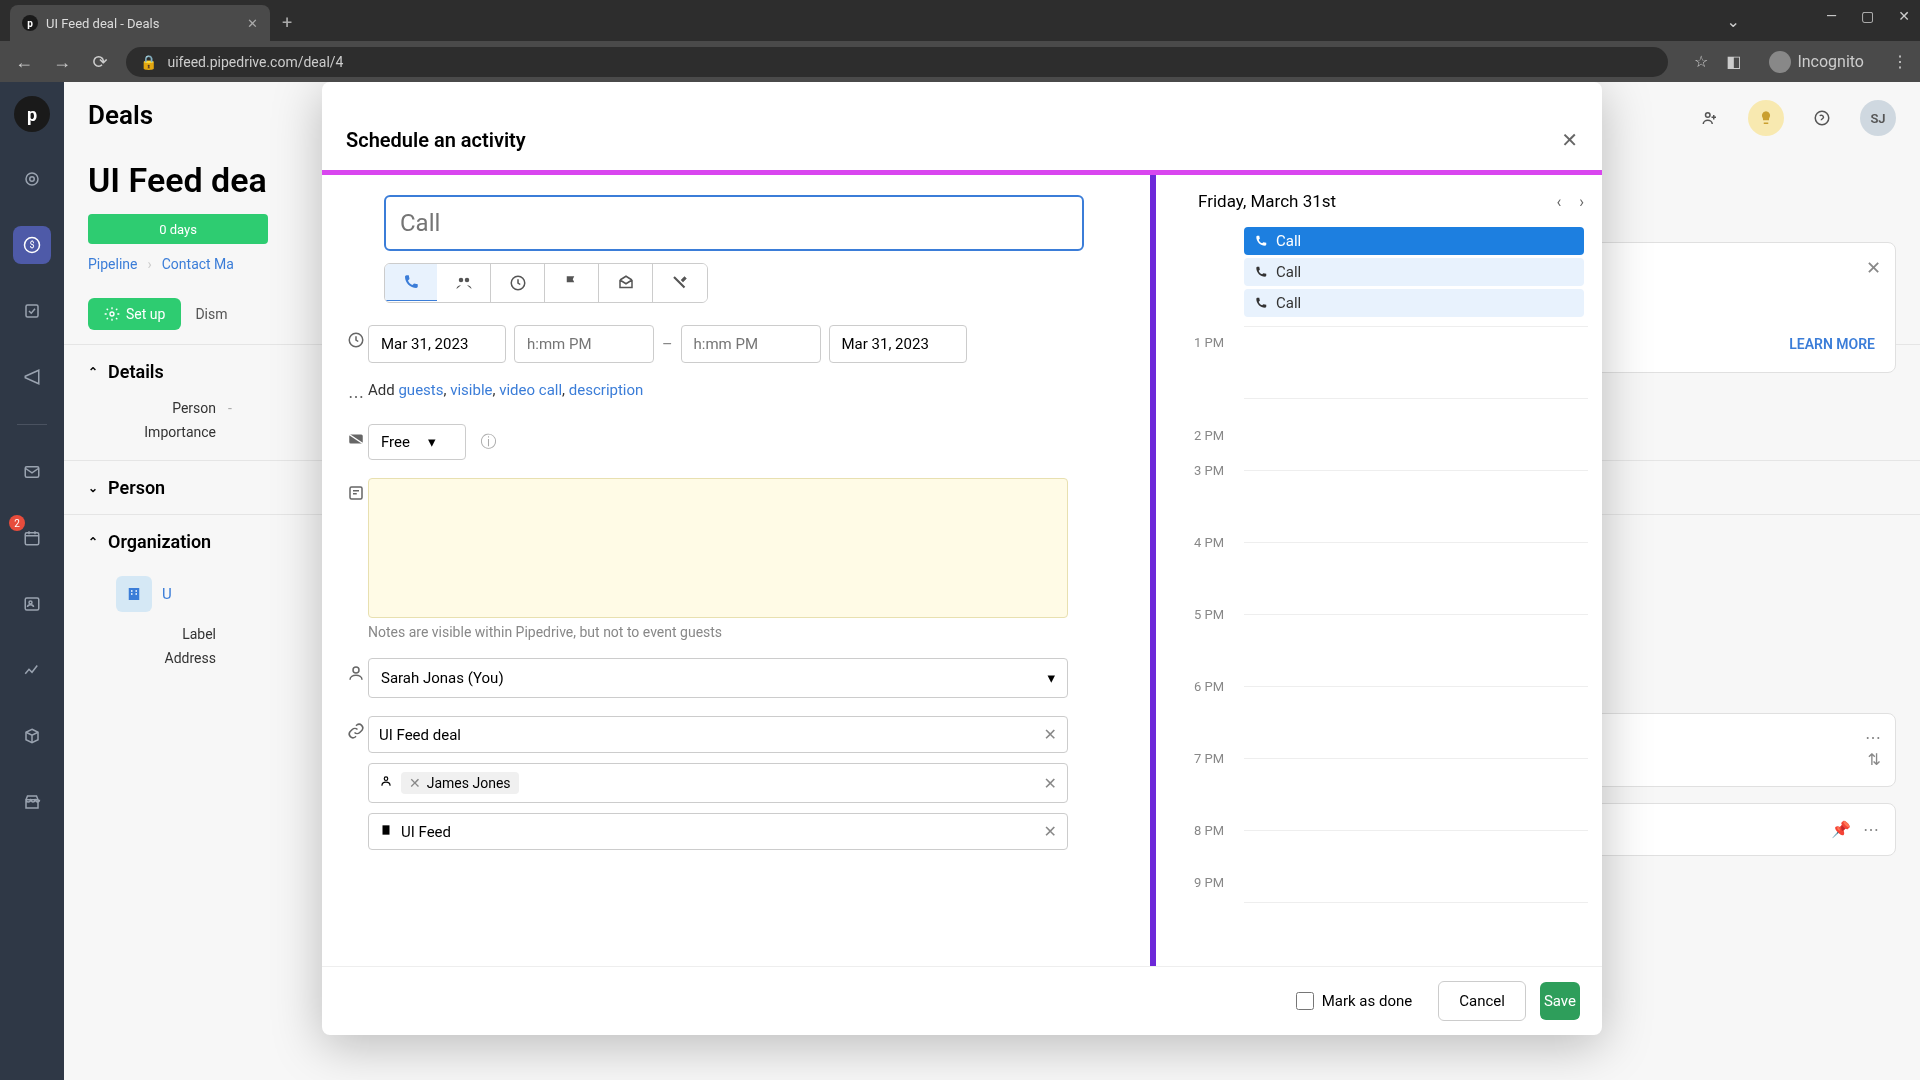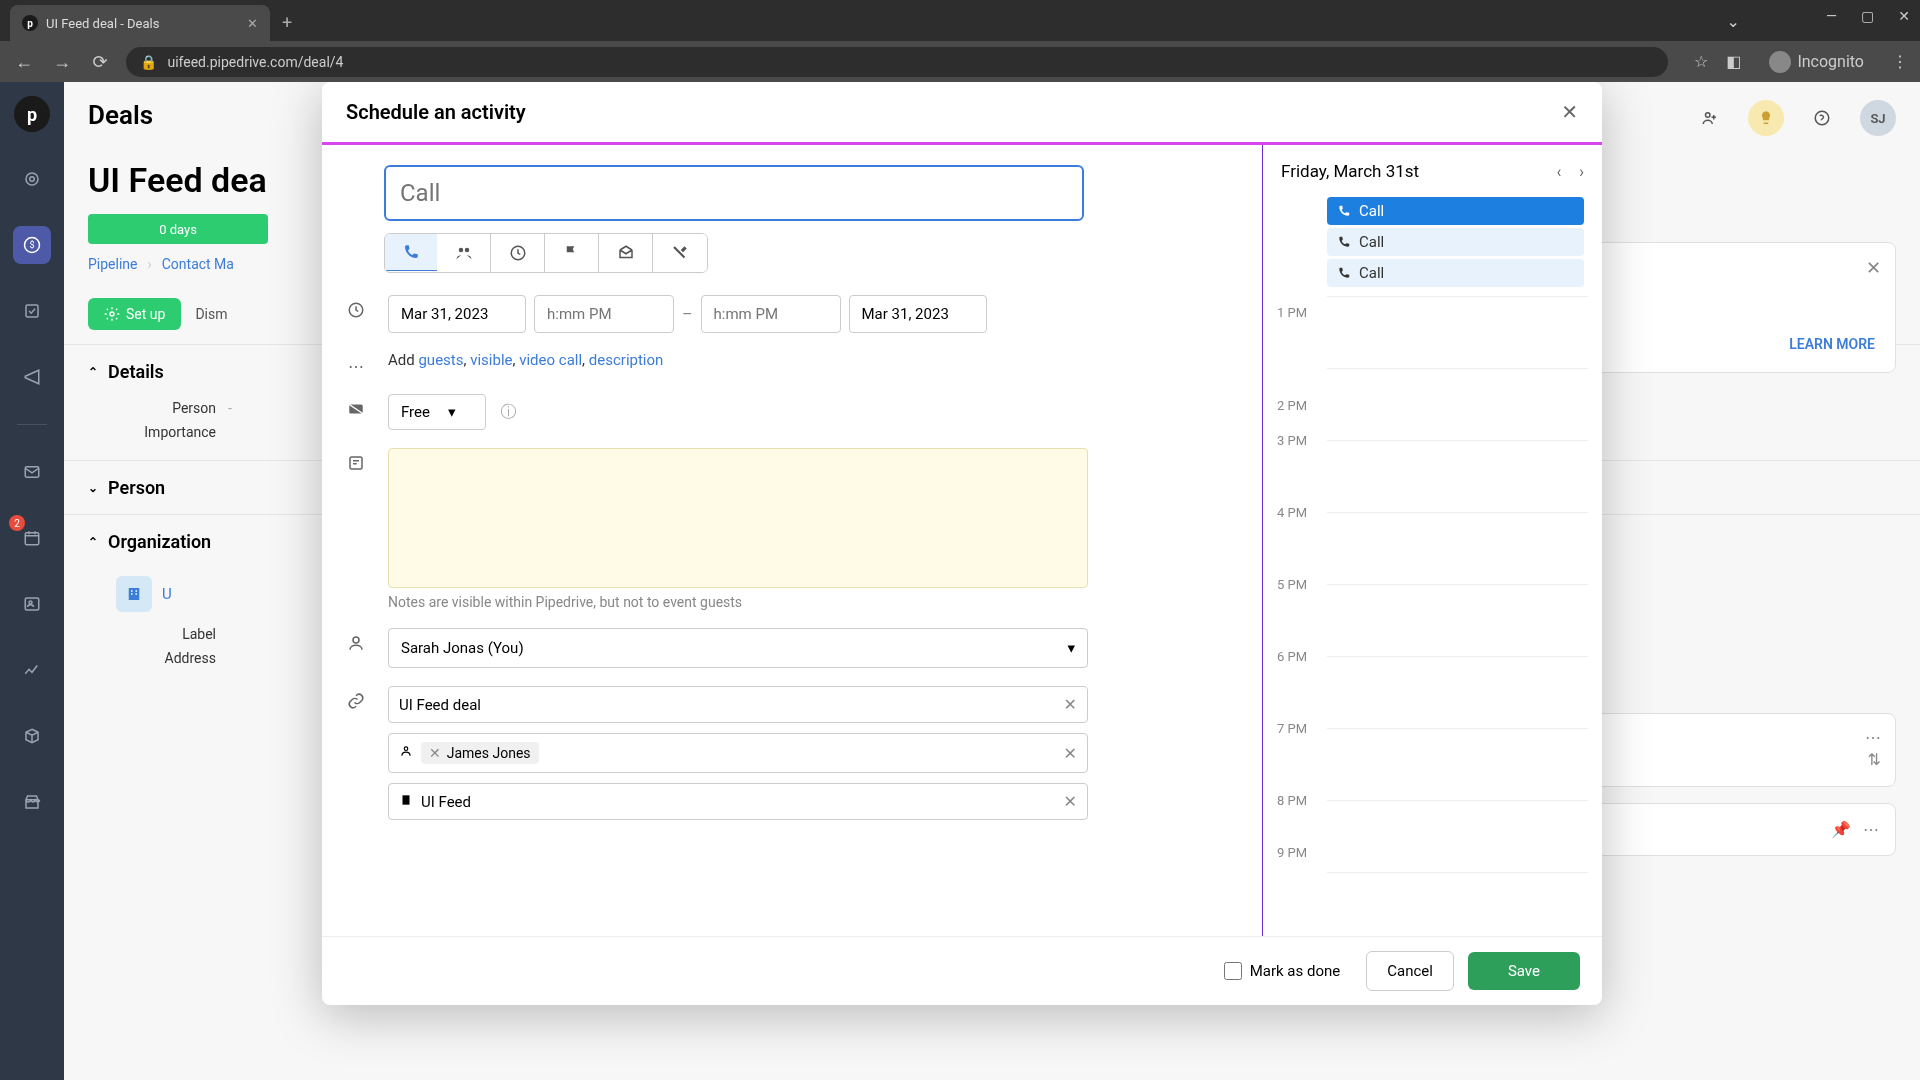--- a/index.html
+++ b/index.html
@@ -65,31 +65,31 @@
 .comment-bar { display: flex; align-items: center; gap: 12px; color: #888; }
 
 .top-icons { position: absolute; right: 24px; top: 18px; display: flex; gap: 20px; align-items: center; }
 .top-icon { width: 36px; height: 36px; display: flex; align-items: center; justify-content: center; color: #555; border-radius: 50%; }
 .top-icon.bulb { background: #f8e9b0; color: #caa030; }
 .avatar-sj { width: 36px; height: 36px; background: #cfd8e0; border-radius: 50%; display: flex; align-items: center; justify-content: center; font-size: 13px; font-weight: 600; color: #555; }
 
 
 .modal-overlay { position: absolute; inset: 0; display: flex; justify-content: center; align-items: flex-start; }
 .modal { width: 1280px; background: #fff; margin-top: 0; border-radius: 8px; box-shadow: 0 10px 50px rgba(0,0,0,0.25); display: flex; flex-direction: column; overflow: hidden; position: relative; left: -30px; }
-.modal-header { padding: 18px 24px; display: flex; justify-content: space-between; align-items: center; border-bottom: 3px solid #d946ef; }
+.modal-header { padding: 18px 24px; display: flex; justify-content: space-between; align-items: center; border-bottom: 5px solid #d946ef; margin-top: 28px; }
 .modal-header h2 { font-size: 20px; font-weight: 600; }
 .modal-close { font-size: 20px; color: #666; cursor: pointer; }
 .modal-body { display: flex; flex: 1; }
 .modal-left { flex: 1; padding: 20px 18px 0 22px; overflow-y: auto; max-height: 720px; }
-.modal-right { width: 340px; border-left: 1px solid #6d28d9; position: relative; }
+.modal-right { width: 452px; border-left: 6px solid #6d28d9; position: relative; padding-left: 24px; }
 .modal-left::-webkit-scrollbar { width: 14px; }
 .modal-left::-webkit-scrollbar-thumb { background: #c8c8c8; border-radius: 7px; border: 3px solid #fff; }
 .modal-left::-webkit-scrollbar-track { background: #f4f4f4; }
 
-.form-row { display: flex; align-items: flex-start; gap: 20px; margin-bottom: 18px; }
+.form-row { display: flex; align-items: flex-start; gap: 0; margin-bottom: 18px; }
 .form-icon { width: 24px; color: #666; flex-shrink: 0; margin-top: 6px; display: flex; justify-content: center; }
 .form-content { flex: 1; }
 
 .activity-name { width: 100%; max-width: 700px; border: 2px solid #3b7dd8; border-radius: 6px; padding: 12px 14px; font-size: 24px; color: #888; margin-left: 40px; }
 .type-toggle { display: flex; margin-left: 40px; margin-top: 12px; border: 1px solid #ccc; border-radius: 6px; overflow: hidden; width: fit-content; }
 .type-btn { width: 54px; height: 38px; display: flex; align-items: center; justify-content: center; border-right: 1px solid #ccc; background: #fff; color: #555; cursor: pointer; }
 .type-btn:last-child { border-right: none; }
 .type-btn.active { background: #e8f2fd; color: #3b7dd8; border: 1px solid #3b7dd8; margin: -1px; }
 
 .date-row { display: flex; align-items: center; gap: 8px; }
@@ -111,21 +111,21 @@
 
 .linked-input { width: 100%; max-width: 700px; border: 1px solid #ccc; border-radius: 4px; padding: 8px 10px; font-size: 15px; display: flex; align-items: center; gap: 8px; margin-bottom: 10px; }
 .linked-input .remove { margin-left: auto; color: #888; cursor: pointer; font-size: 16px; }
 .chip { background: #f0f0f0; border-radius: 4px; padding: 3px 8px; display: flex; align-items: center; gap: 6px; font-size: 14px; }
 .chip-x { color: #888; cursor: pointer; }
 
 .modal-footer { border-top: 1px solid #eee; padding: 14px 22px; display: flex; justify-content: flex-end; align-items: center; gap: 14px; }
 .mark-done { display: flex; align-items: center; gap: 8px; font-size: 15px; margin-right: 12px; }
 .mark-done input { width: 18px; height: 18px; }
 .btn-cancel { border: 1px solid #ccc; background: #fff; padding: 10px 20px; border-radius: 6px; font-size: 15px; }
-.btn-save { background: #2e9e5b; color: #fff; padding: 10px 40px; border-radius: 6px; font-size: 15px; border: none; cursor: pointer; }
+.btn-save { background: #2e9e5b; color: #fff; padding: 10px 4px; border-radius: 6px; font-size: 15px; border: none; cursor: pointer; }
 
 
 .cal-header { padding: 16px 18px; display: flex; justify-content: space-between; align-items: center; }
 .cal-date { font-size: 17px; }
 .cal-nav { display: flex; gap: 18px; color: #666; }
 .cal-events { padding: 0 18px 6px 64px; position: relative; }
 .cal-event { background: #e8f2fd; border-radius: 4px; padding: 5px 10px; margin-bottom: 3px; display: flex; align-items: center; gap: 8px; font-size: 15px; color: #333; }
 .cal-event.active { background: #1d7fe0; color: #fff; }
 .cal-timeline { position: relative; height: 640px; overflow-y: scroll; }
 .cal-timeline::-webkit-scrollbar { width: 14px; }

